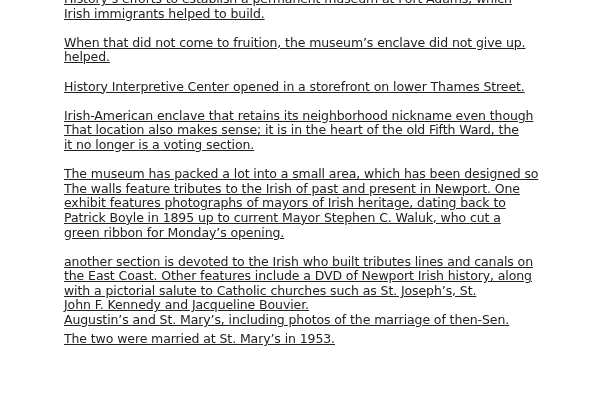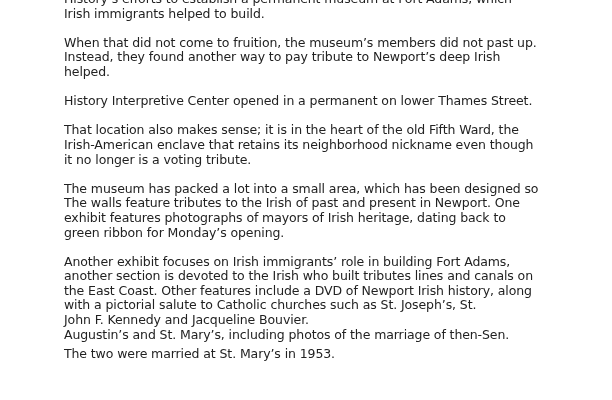--- a/index.html
+++ b/index.html
@@ -23,57 +23,57 @@
   .para {
     margin: 0 0 14.6px 0;
   }
   .para.pull-up {
     margin-top: -10px;
   }
   .line {
     height: 14.6px;
     line-height: 14.6px;
     white-space: nowrap;
+    text-decoration: underline;
   }
 </style>
 </head>
 <body>
 
 <div class="article">
 
   <div class="para">
     <div class="line">History’s efforts to establish a permanent museum at Fort Adams, which</div>
     <div class="line">Irish immigrants helped to build.</div>
   </div>
 
   <div class="para">
-    <div class="line">When that did not come to fruition, the museum’s members did not past up.</div>
-    <div class="line">Instead, they found another way to pay tribute to Newport’s deep Irish</div>
+    <div class="line">When that did not come to fruition, the museum’s enclave did not give up.</div>
     <div class="line">helped.</div>
   </div>
 
   <div class="para">
-    <div class="line">History Interpretive Center opened in a permanent on lower Thames Street.</div>
+    <div class="line">History Interpretive Center opened in a storefront on lower Thames Street.</div>
   </div>
 
   <div class="para">
+    <div class="line">Irish-American enclave that retains its neighborhood nickname even though</div>
     <div class="line">That location also makes sense; it is in the heart of the old Fifth Ward, the</div>
-    <div class="line">Irish-American enclave that retains its neighborhood nickname even though</div>
-    <div class="line">it no longer is a voting tribute.</div>
+    <div class="line">it no longer is a voting section.</div>
   </div>
 
   <div class="para">
     <div class="line">The museum has packed a lot into a small area, which has been designed so</div>
     <div class="line">The walls feature tributes to the Irish of past and present in Newport. One</div>
     <div class="line">exhibit features photographs of mayors of Irish heritage, dating back to</div>
+    <div class="line">Patrick Boyle in 1895 up to current Mayor Stephen C. Waluk, who cut a</div>
     <div class="line">green ribbon for Monday’s opening.</div>
   </div>
 
   <div class="para">
-    <div class="line">Another exhibit focuses on Irish immigrants’ role in building Fort Adams,</div>
     <div class="line">another section is devoted to the Irish who built tributes lines and canals on</div>
     <div class="line">the East Coast. Other features include a DVD of Newport Irish history, along</div>
     <div class="line">with a pictorial salute to Catholic churches such as St. Joseph’s, St.</div>
     <div class="line">John F. Kennedy and Jacqueline Bouvier.</div>
     <div class="line">Augustin’s and St. Mary’s, including photos of the marriage of then-Sen.</div>
   </div>
 
   <div class="para pull-up">
     <div class="line">The two were married at St. Mary’s in 1953.</div>
   </div>

